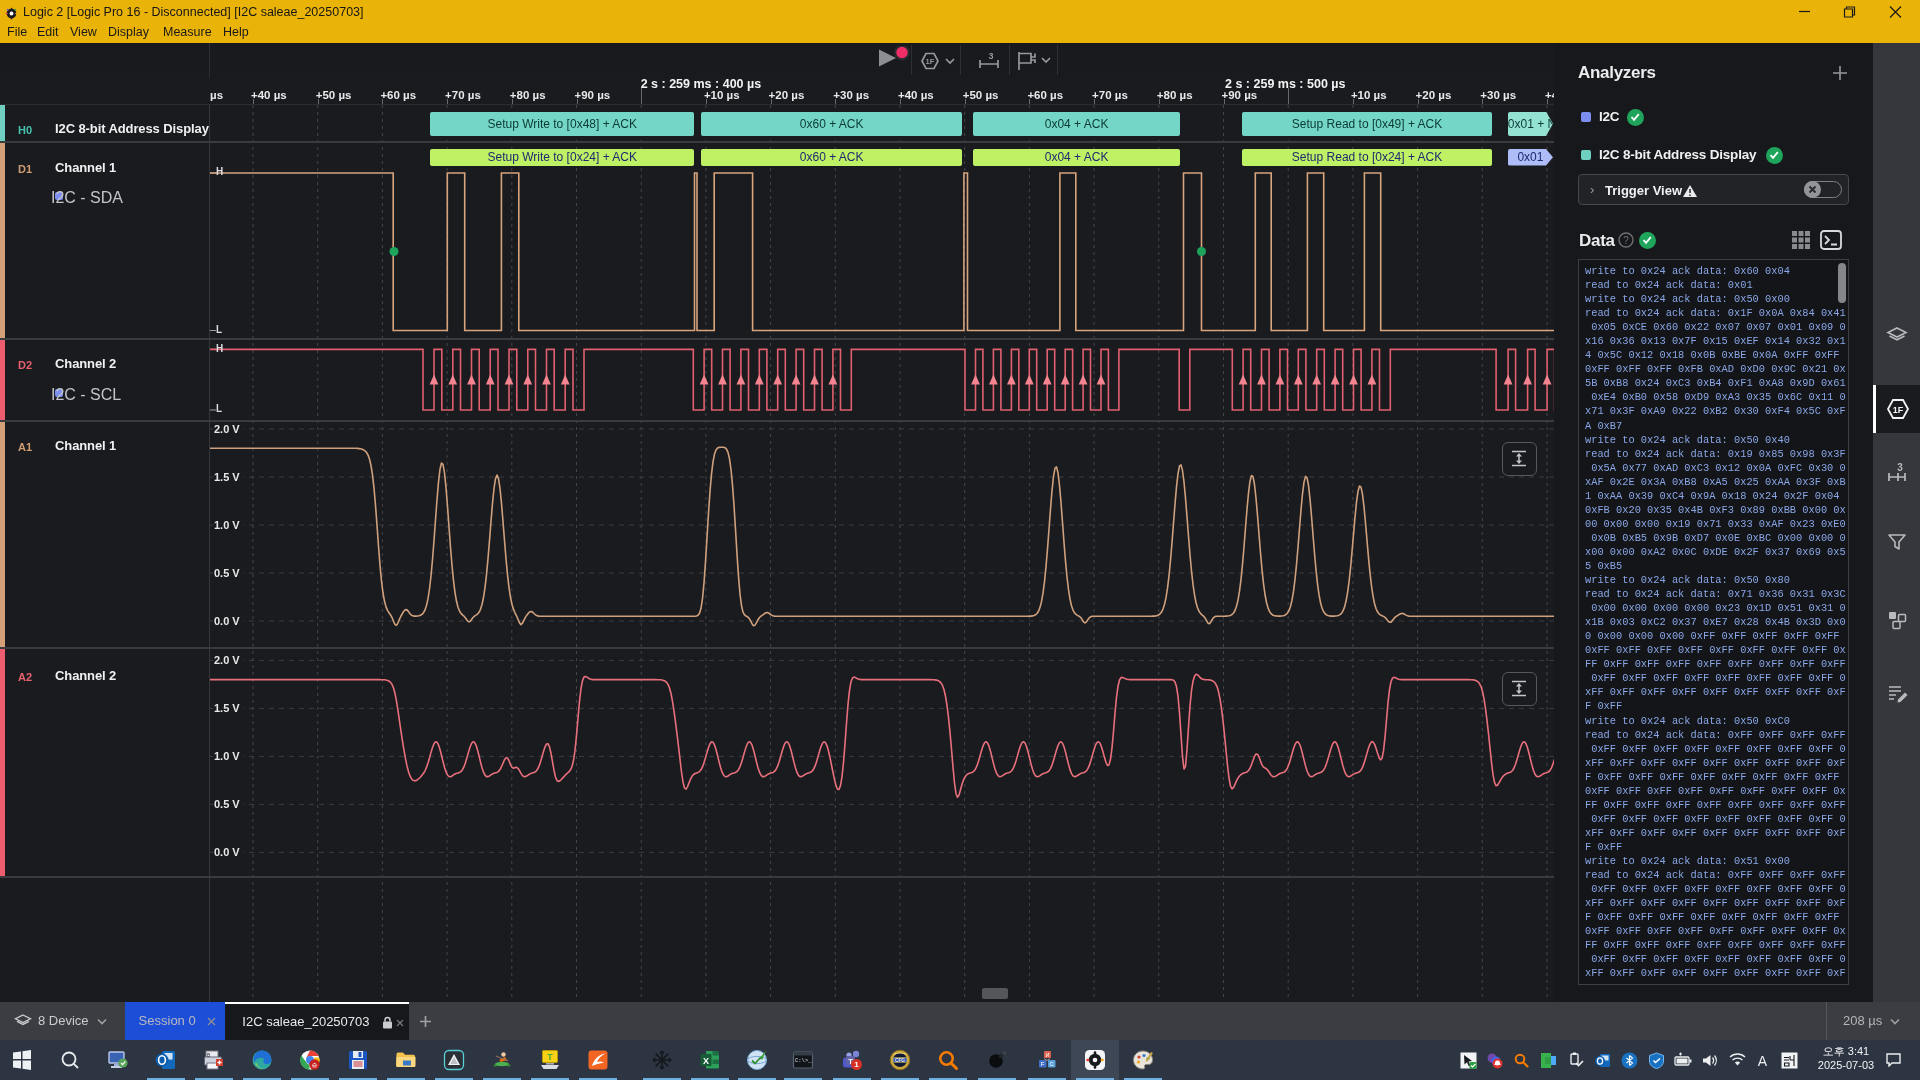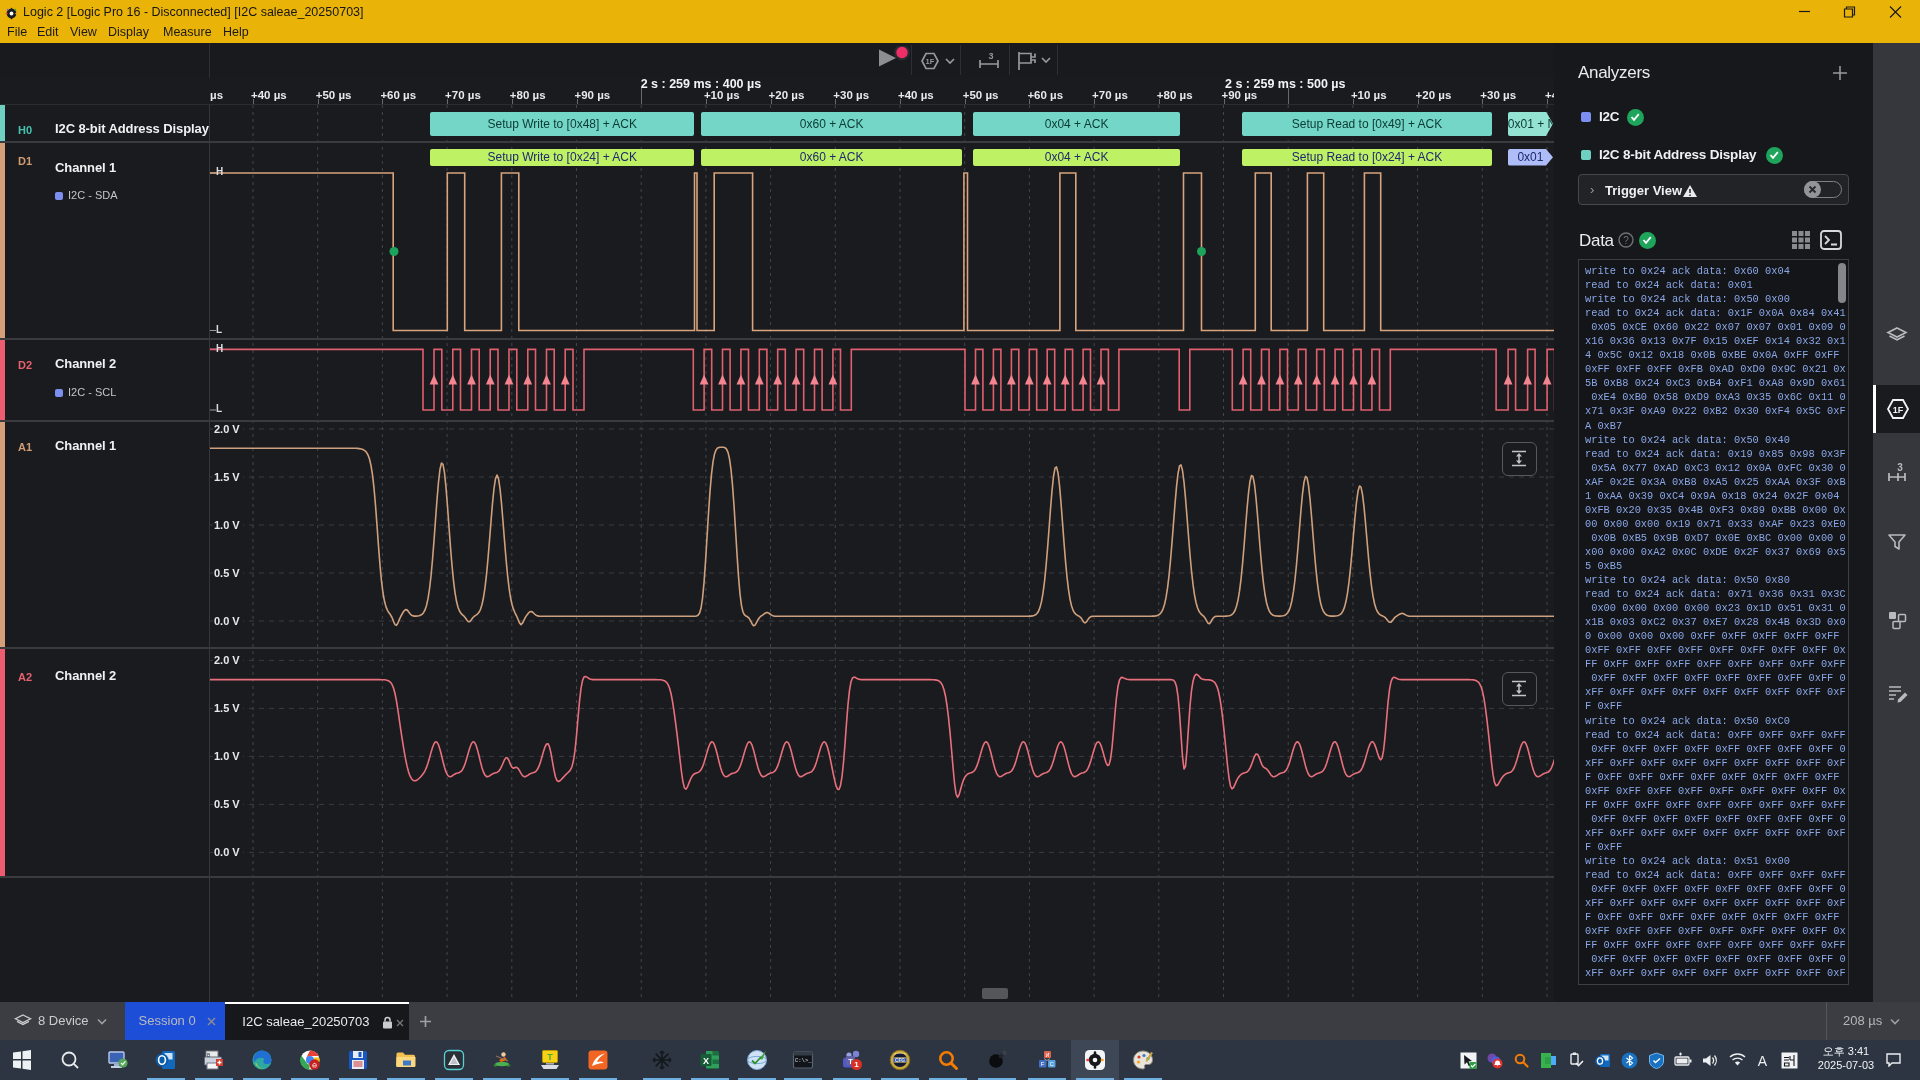--- a/index.html
+++ b/index.html
@@ -25,37 +25,37 @@
 .rtitle { position:absolute; top:-1px; font-size:12.5px; font-weight:bold; color:#f2f3f4; white-space:nowrap; }
 .rtick { position:absolute; top:21px; width:1px; height:6px; background:#68696c; }
 .rtickM { position:absolute; top:10px; width:1px; height:17px; background:#68696c; }
 
 
 #plotarea { position:absolute; left:0; top:105px; width:1554px; height:897px; background:#1a1b1e; overflow:hidden; }
 .rowline { position:absolute; left:0; width:1554px; height:2px; background:#3a3b3f; }
 .accent { position:absolute; left:0; width:5px; }
 .chid { position:absolute; left:18px; font-size:11px; font-weight:bold; }
 .chname { position:absolute; left:55px; font-size:13px; font-weight:bold; color:#f0f1f2; letter-spacing:-0.1px; }
-.chsub { position:absolute; left:68px; font-size:11px; color:#c4c5c8; }
+.chsub { position:absolute; left:51px; font-size:16px; color:#c4c5c8; }
 .chbul { position:absolute; left:55px; width:8px; height:8px; border-radius:2px; background:#7c8ff0; }
 .hl { position:absolute; font-size:10px; font-weight:bold; color:#dcdce0; }
 .vlab { position:absolute; left:213px; font-size:11px; font-weight:bold; color:#e8e9ea; background:#1a1b1e; padding:0 3px 0 1px; }
 .bubT { position:absolute; top:6.5px; height:24.5px; background:#74d6c6; border-radius:2px;
   font-size:12px; color:#0b3a34; text-align:center; line-height:24.5px; overflow:hidden; white-space:nowrap; }
 .bubT.part { background:#93e2d2; }
 .bubB { position:absolute; top:44px; height:16.5px; background:#bef264; border-radius:2px;
   font-size:12px; color:#1c2a70; text-align:center; line-height:16.5px; overflow:hidden; white-space:nowrap; }
 .bubB.part2 { background:#aebcf7; }
 .measbtn { position:absolute; left:1502px; width:35px; height:34px; border:1.5px solid #56585c;
   border-radius:6px; background:rgba(26,27,30,.92); }
 #hscroll { position:absolute; left:982px; top:883px; width:26px; height:11px; background:#54565a; border-radius:2px; }
 
 
 #rpanel { position:absolute; left:1554px; top:43px; width:319px; height:959px; background:#17181b; }
-#rpanel h2 { font-size:17px; color:#ececee; font-weight:normal; letter-spacing:-0.3px; }
+#rpanel h2 { font-size:17px; color:#ececee; font-weight:bold; letter-spacing:-0.3px; }
 .grnchk { position:absolute; width:17px; height:17px; border-radius:50%; background:#1fa55b; }
 .grnchk svg { position:absolute; left:0; top:0; }
 #trigbox { position:absolute; left:24px; top:131px; width:271px; height:31px; background:#222327;
   border:1px solid #47484c; border-radius:4px; }
 #databox { position:absolute; left:24px; top:216px; width:271px; height:726px; background:#141518;
   border:1px solid #3e3f43; overflow:hidden; }
 #databox pre { font-family:"Liberation Mono", monospace; font-size:10.35px; line-height:14.05px;
   color:#8aa7e8; margin:4px 0 0 6px; letter-spacing:0; }
 #dbtrack { position:absolute; right:1px; top:1px; width:10px; height:724px; background:transparent; }
 #dbthumb { position:absolute; right:2px; top:3px; width:8px; height:40px; background:#85868a; border-radius:4px; }
@@ -206,21 +206,21 @@
     <div class="rowline" style="top:771px"></div>
 
     <div class="accent" style="top:0;height:36px;background:#6fd0c2"></div>
     <div class="accent" style="top:38px;height:195px;background:#d4a078"></div>
     <div class="accent" style="top:235px;height:80px;background:#ee5d6f"></div>
     <div class="accent" style="top:317px;height:224.5px;background:#d4a078"></div>
     <div class="accent" style="top:543.5px;height:227.5px;background:#ee5d6f"></div>
 
     <div class="chid" style="top:19px;color:#45c3b1">H0</div>
     <div class="chname" style="top:16px">I2C 8-bit Address Display</div>
-    <div class="chid" style="top:50px;color:#cf9c73">D1</div>
+    <div class="chid" style="top:58px;color:#cf9c73">D1</div>
     <div class="chname" style="top:55px">Channel 1</div>
     <div class="chbul" style="top:86.5px"></div>
     <div class="chsub" style="top:84px">I2C - SDA</div>
     <div class="chid" style="top:254px;color:#e8616f">D2</div>
     <div class="chname" style="top:251px">Channel 2</div>
     <div class="chbul" style="top:283.5px"></div>
     <div class="chsub" style="top:281px">I2C - SCL</div>
     <div class="chid" style="top:336px;color:#cf9c73">A1</div>
     <div class="chname" style="top:333px">Channel 1</div>
     <div class="chid" style="top:566px;color:#e8616f">A2</div>

